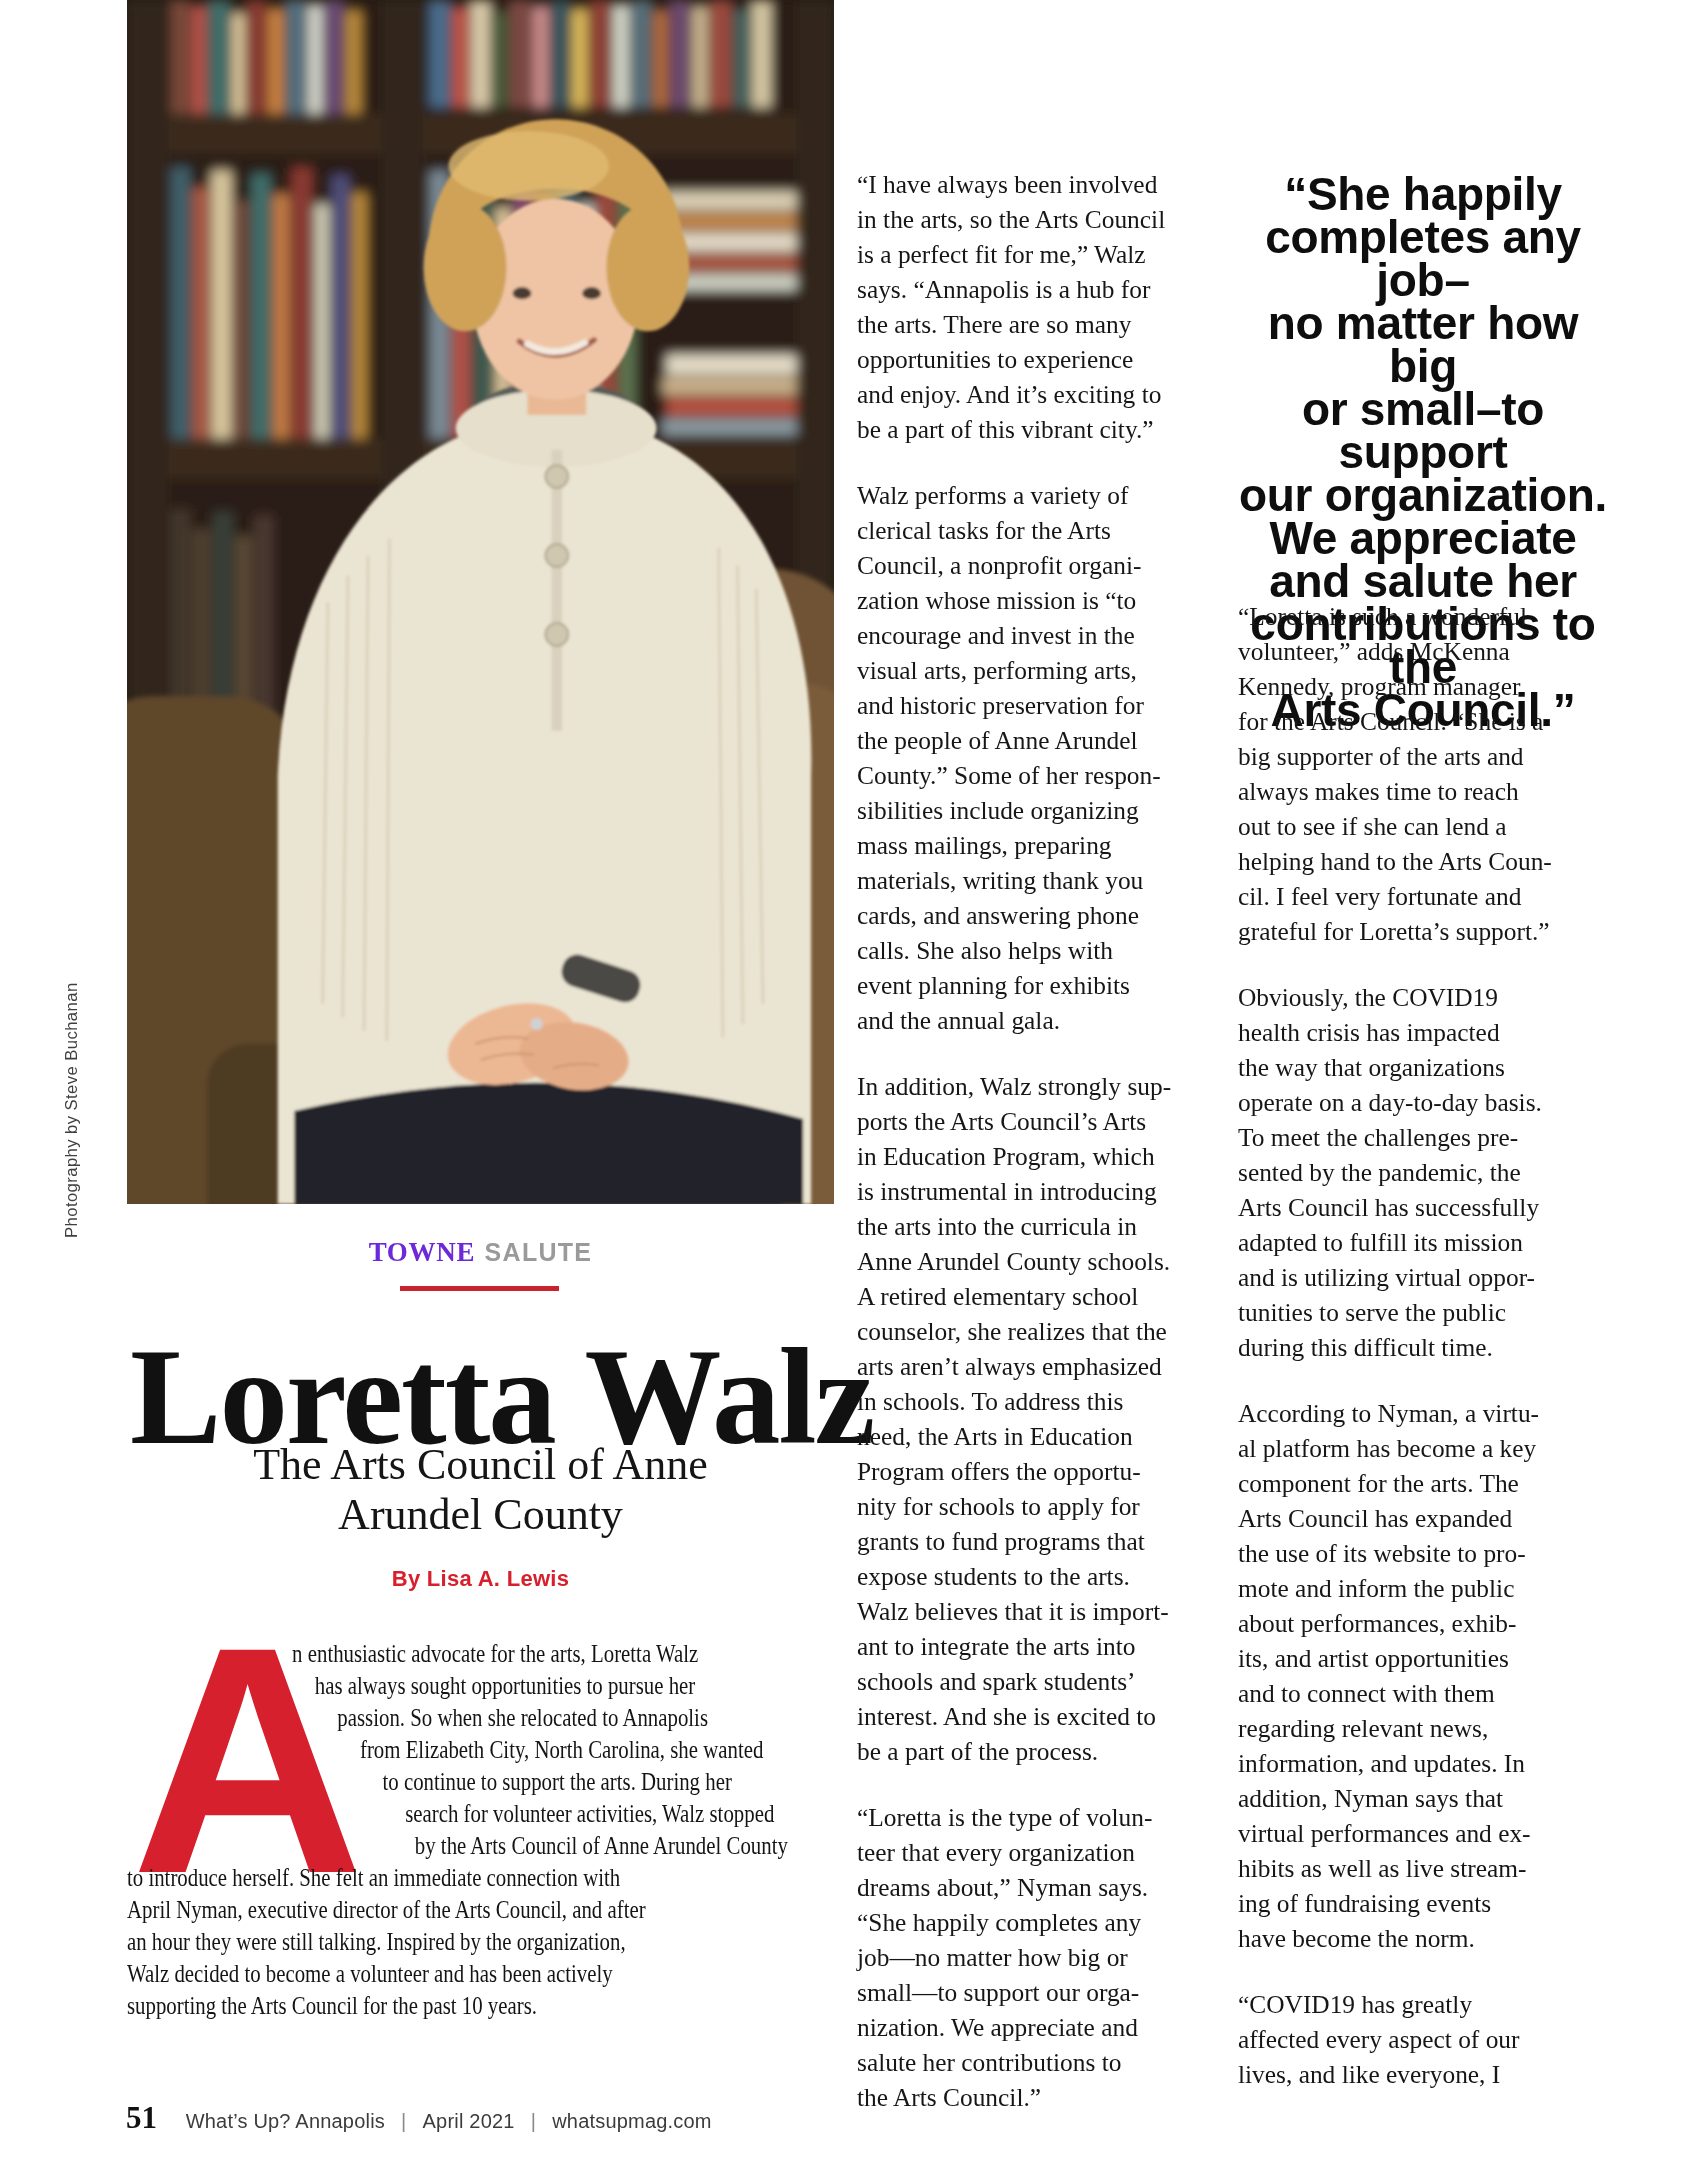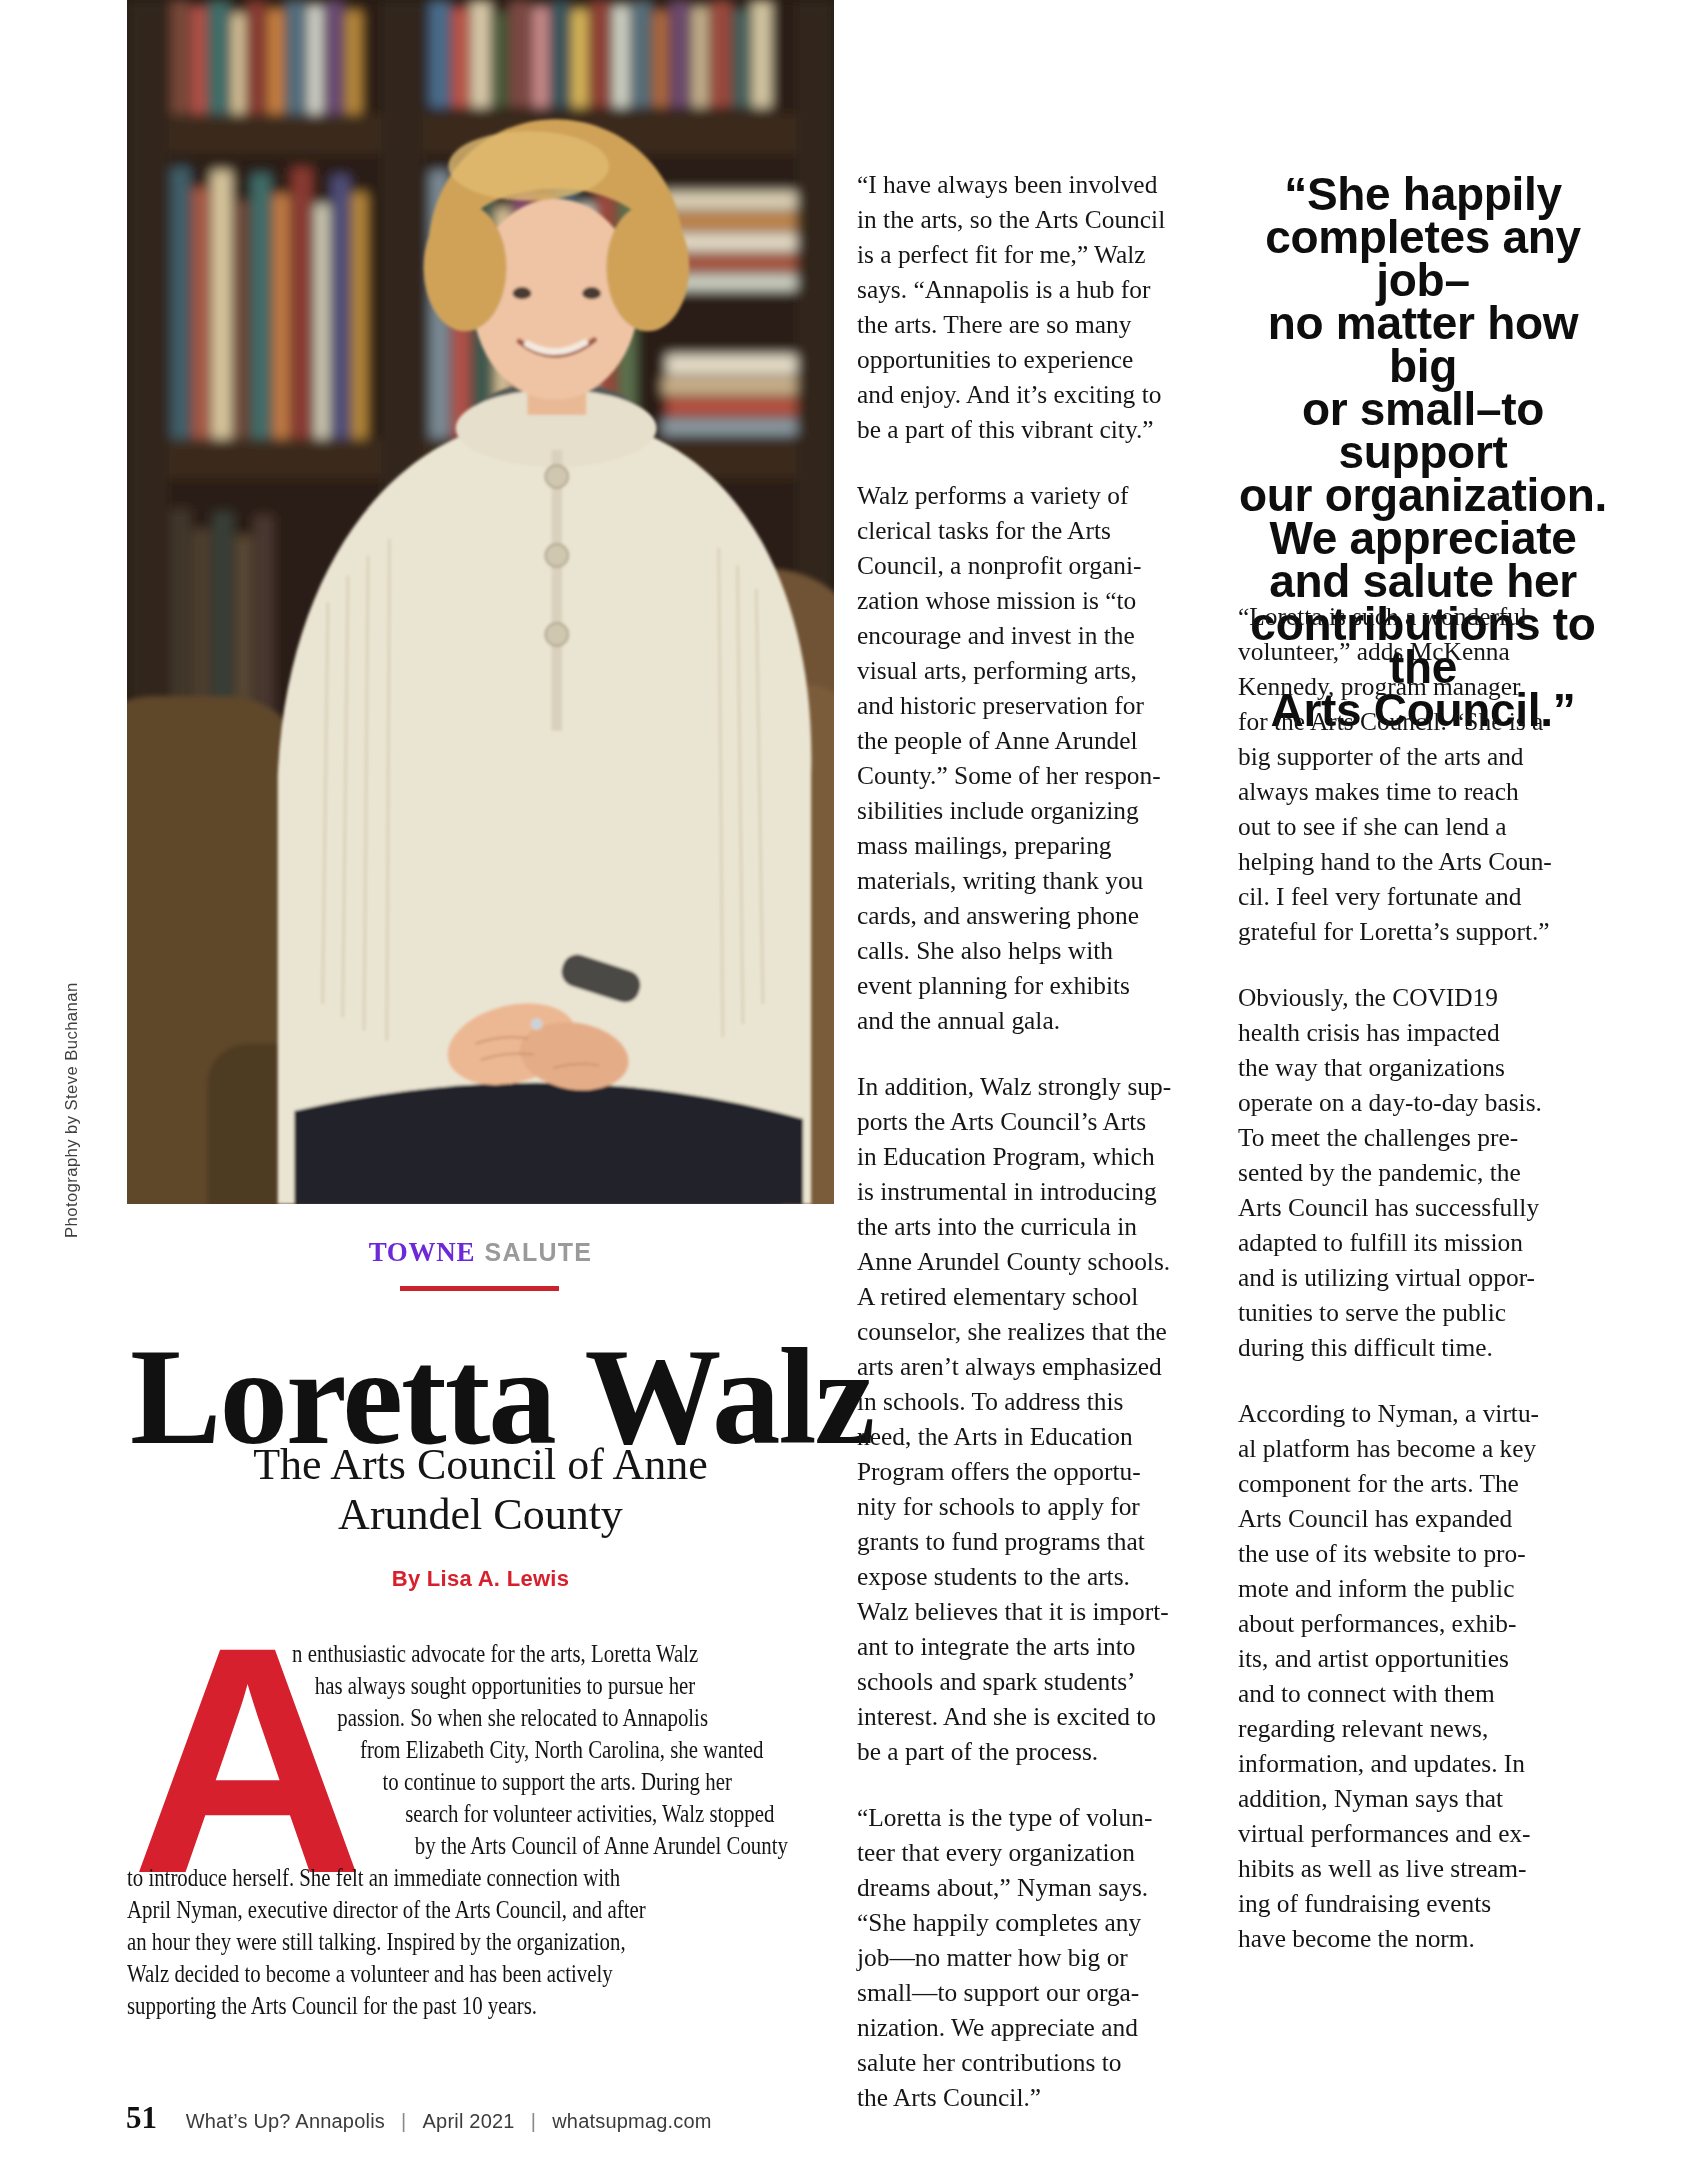--- a/index.html
+++ b/index.html
@@ -385,20 +385,23 @@
 about performances, exhib-
 its, and artist opportunities
 and to connect with them
 regarding relevant news,
 information, and updates. In
 addition, Nyman says that
 virtual performances and ex-
 hibits as well as live stream-
 ing of fundraising events
 have become the norm.</p>
+  <p>“COVID19 has greatly
+affected every aspect of our
+lives, and like everyone, I</p>
 </div>
 
 <div class="footer">
   <span class="page-number">51</span>
   <span class="footer-meta">
     <span>What’s Up? Annapolis</span><span class="sep">|</span><span>April 2021</span><span class="sep">|</span><span>whatsupmag.com</span>
   </span>
 </div>
 
 

